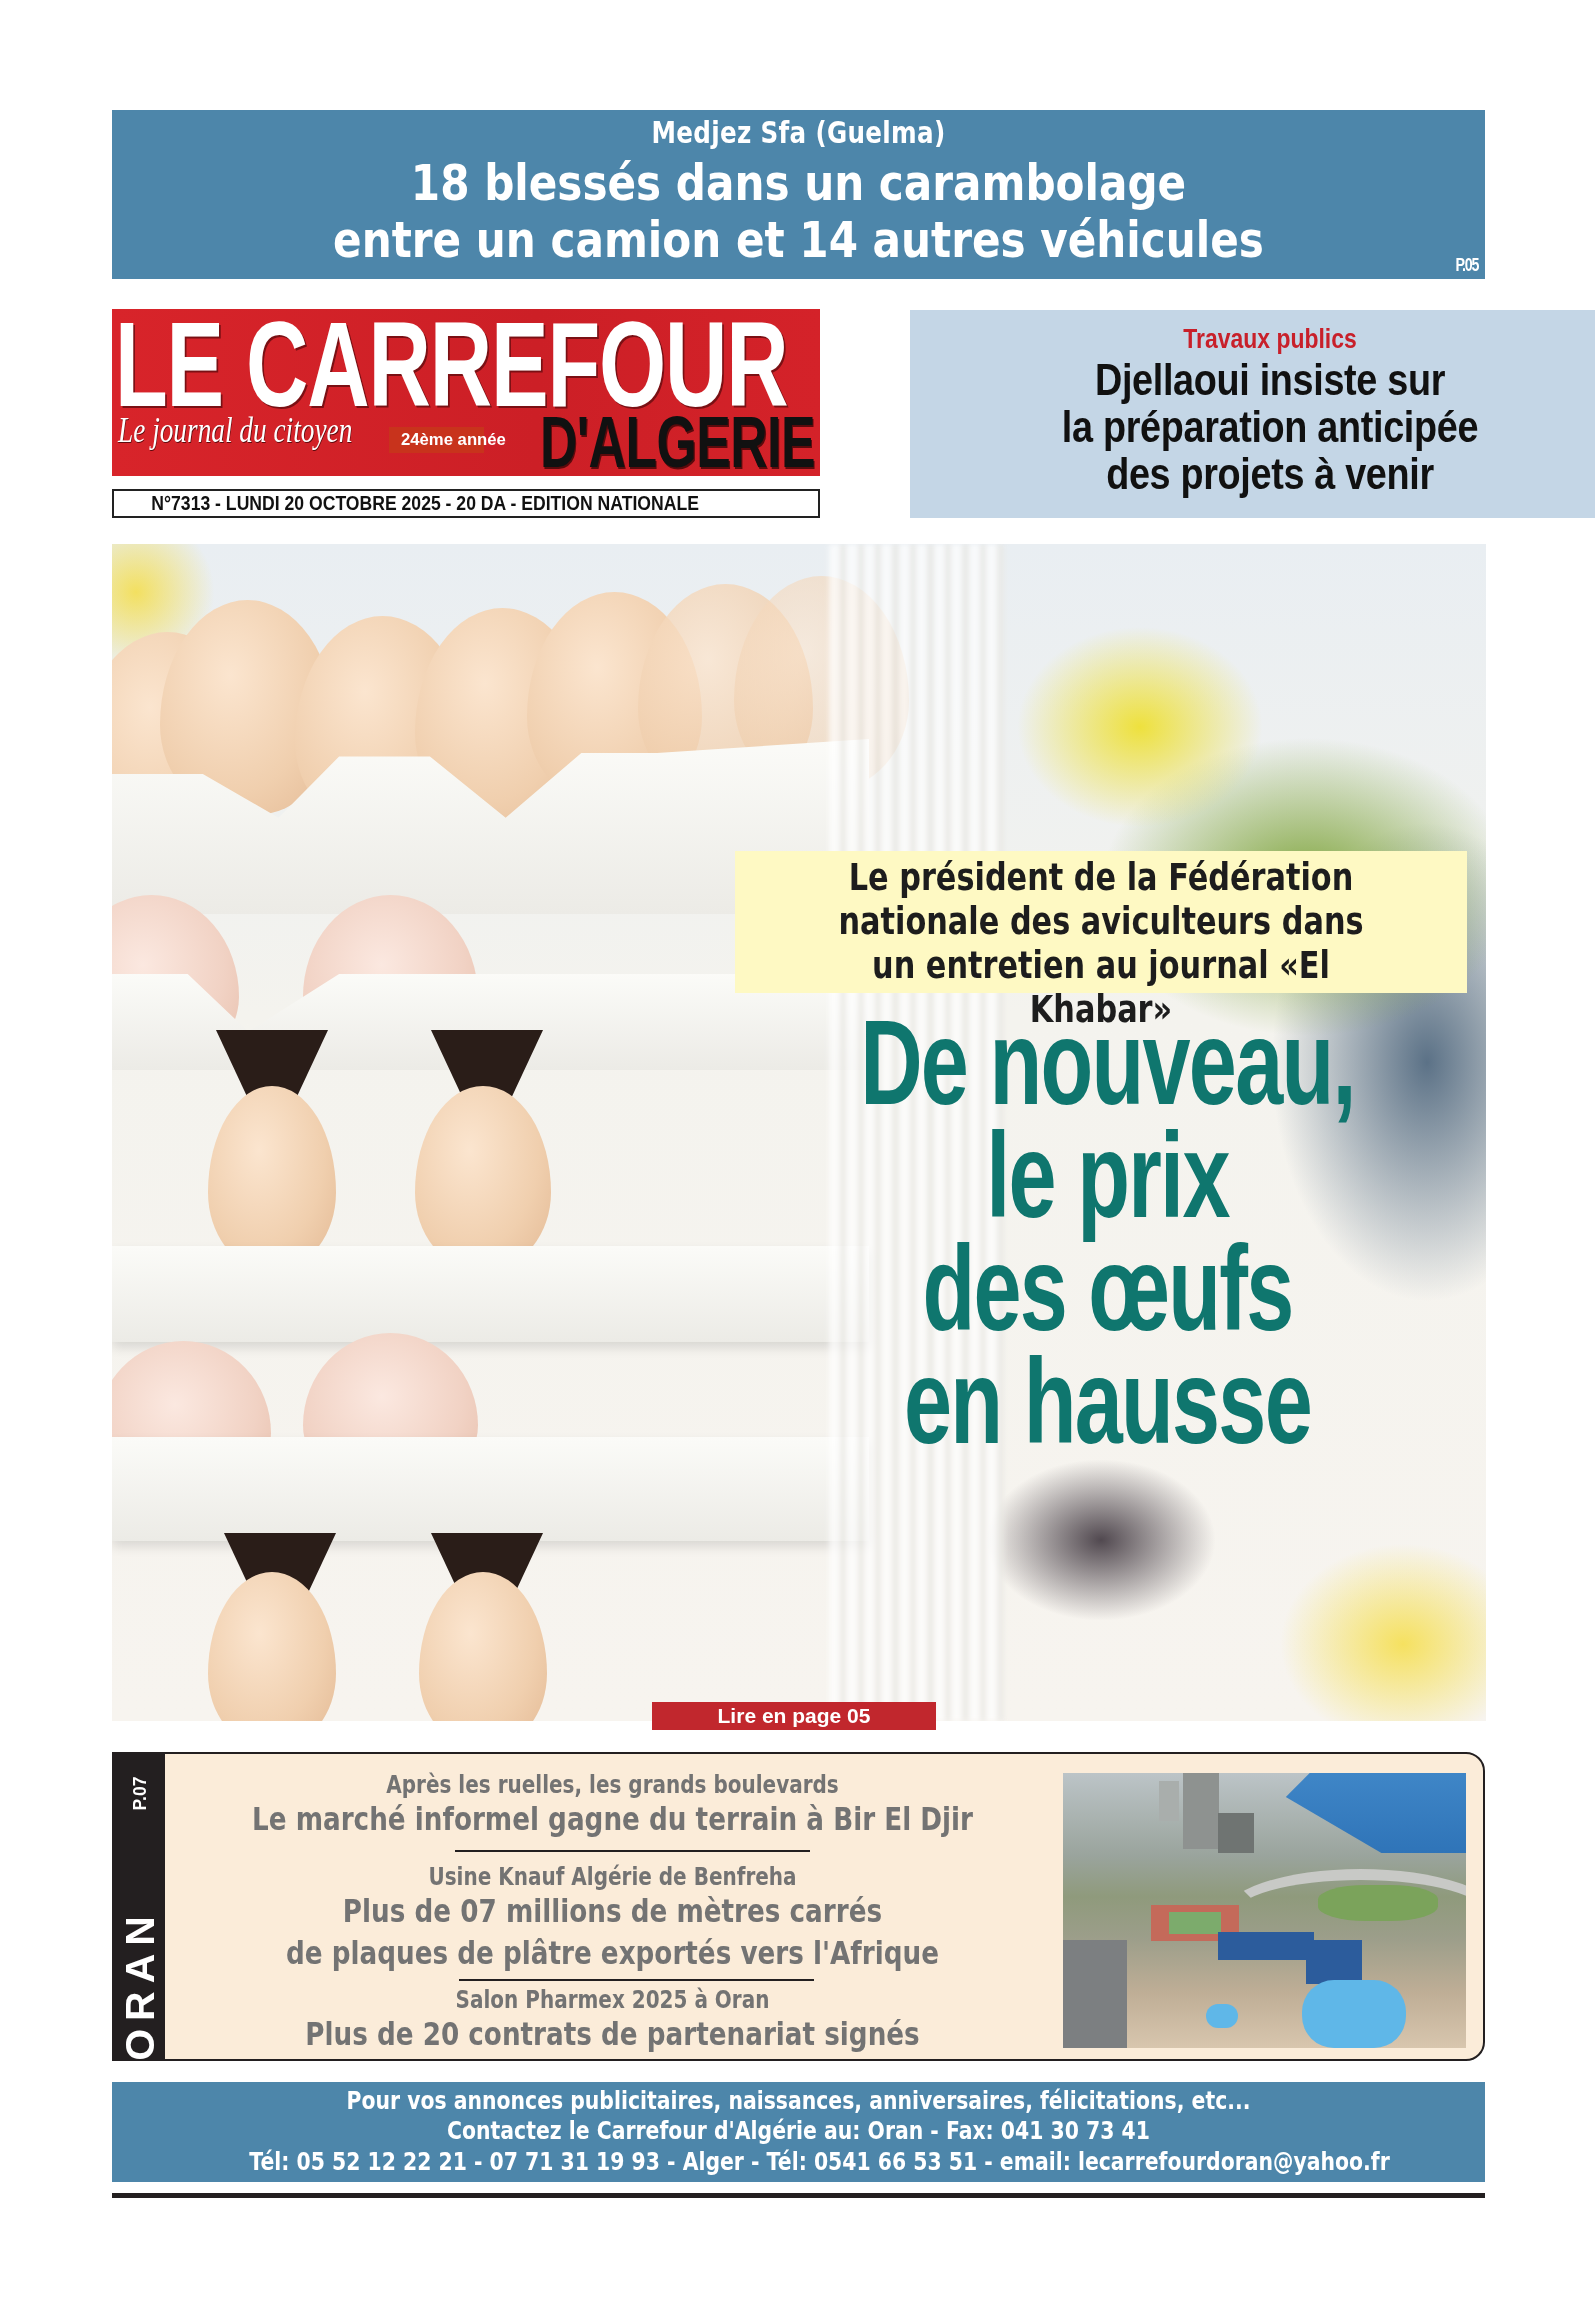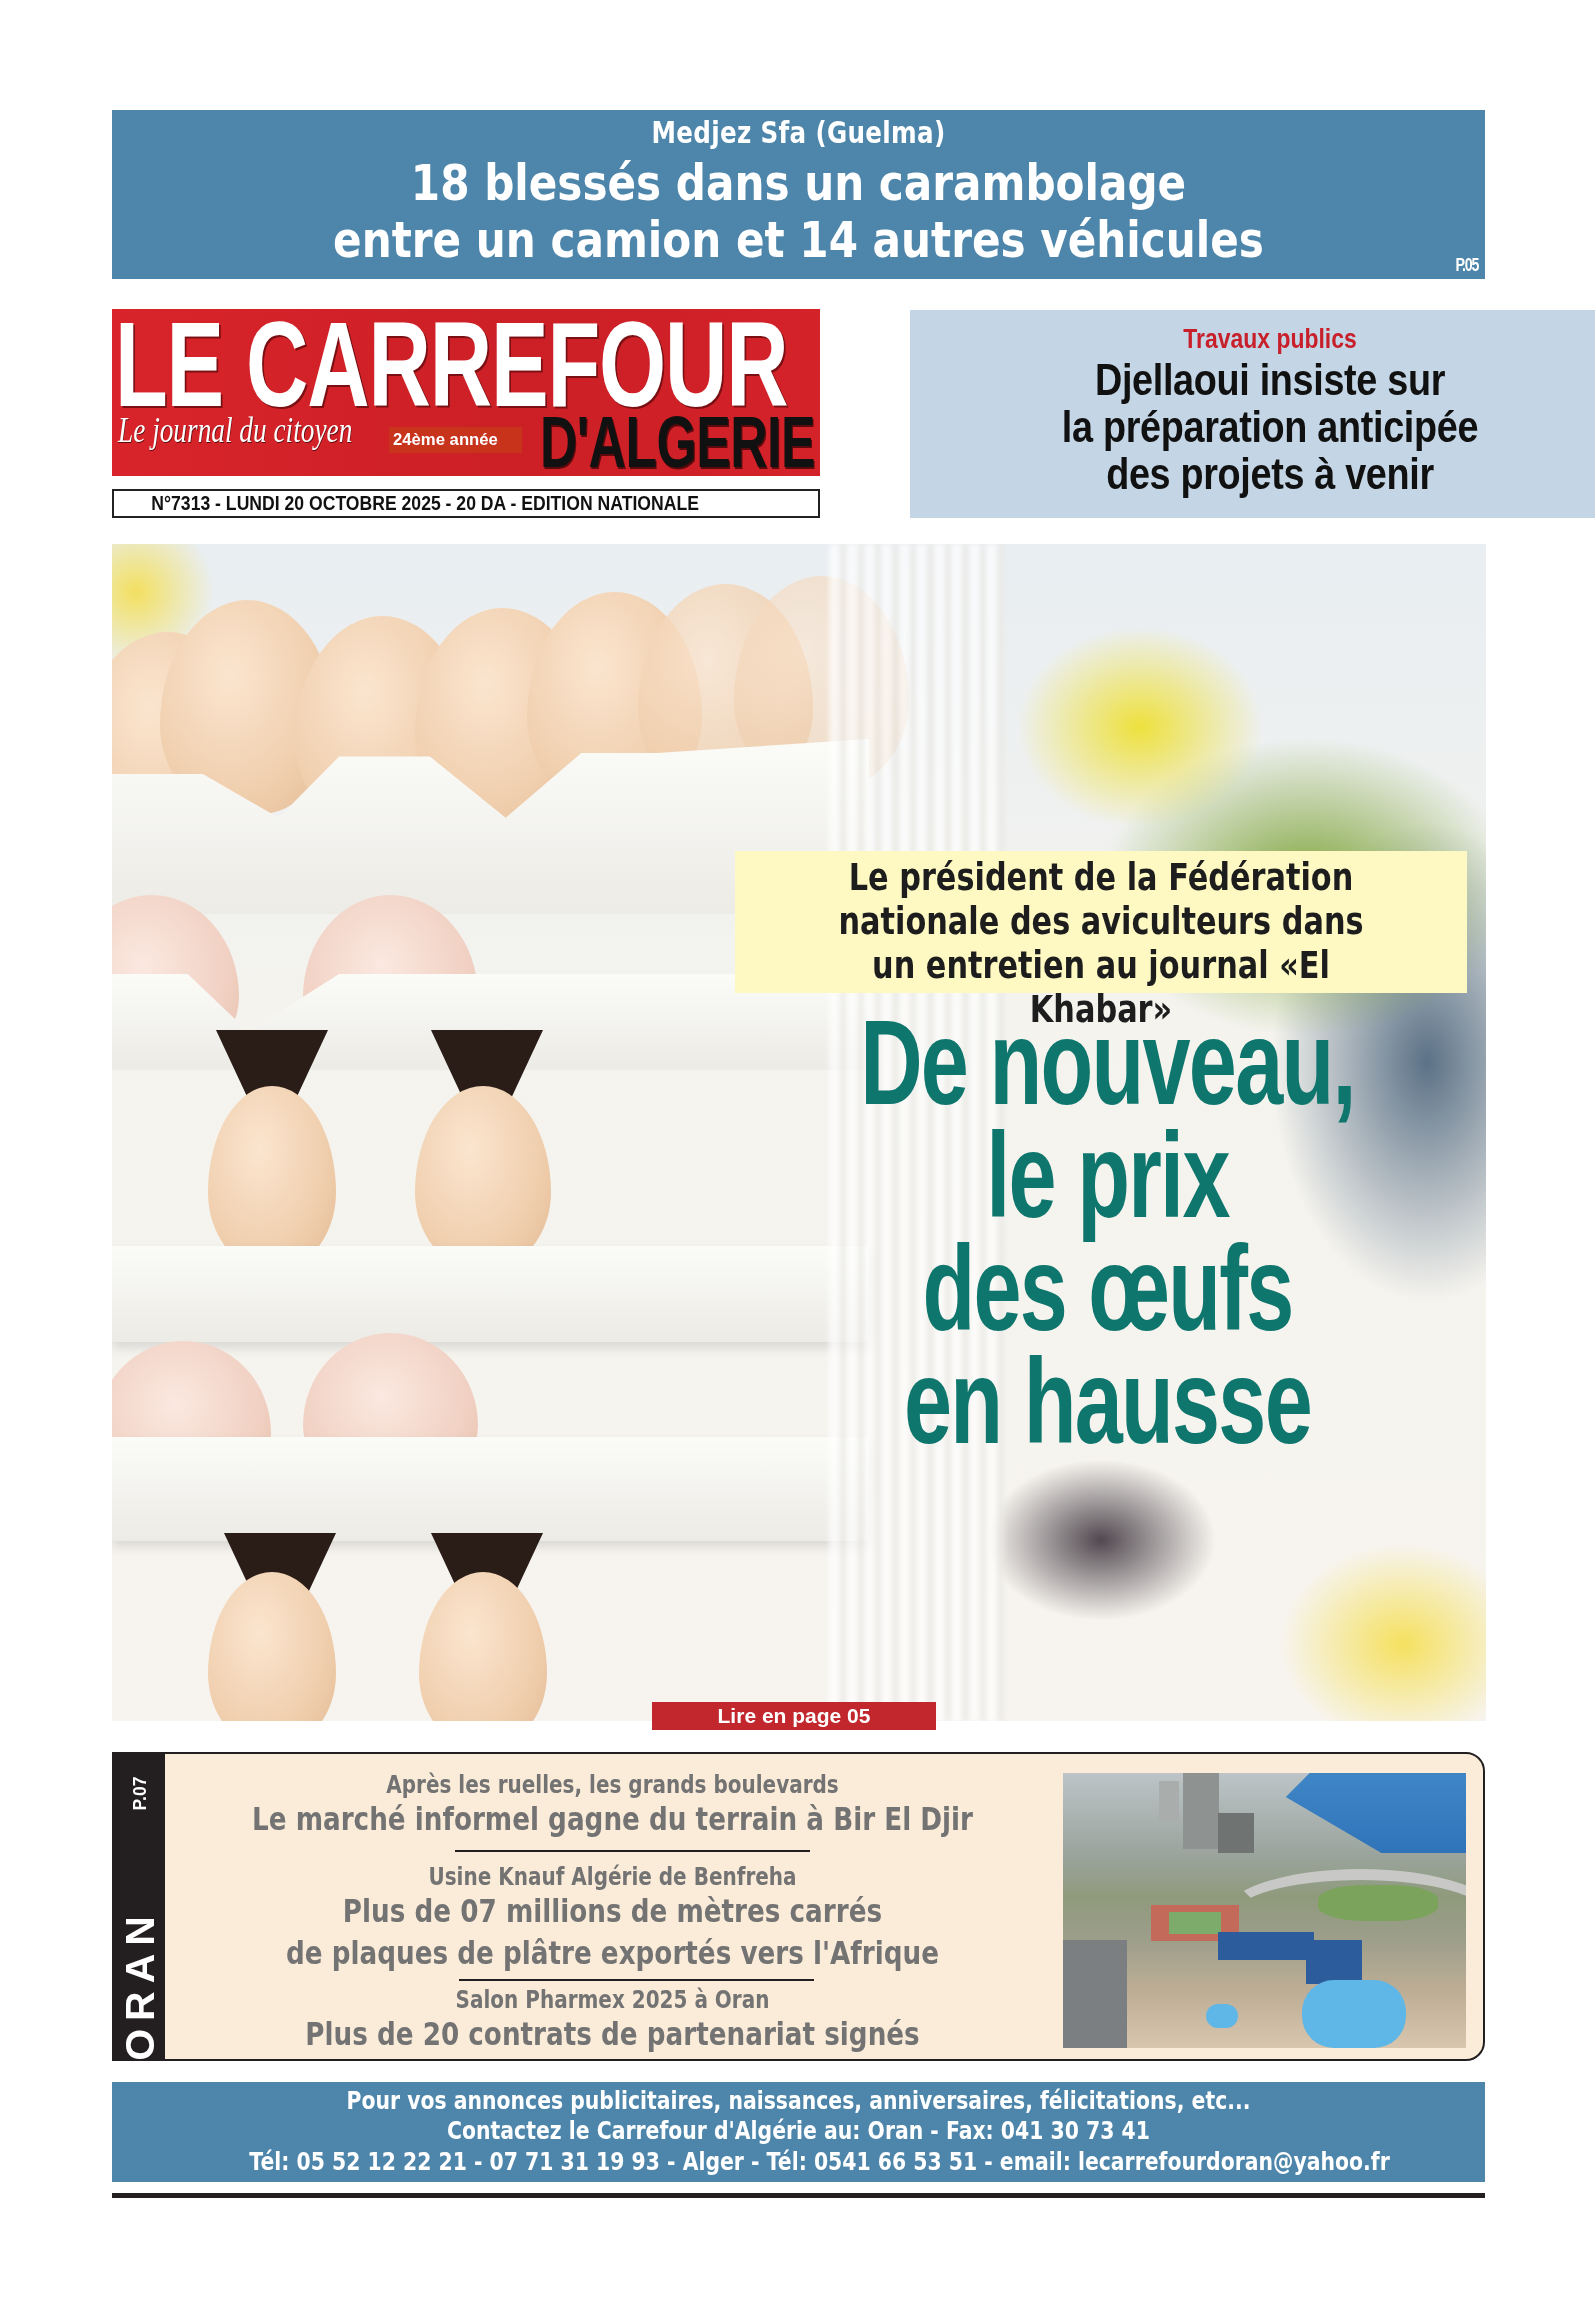--- a/index.html
+++ b/index.html
@@ -45,23 +45,23 @@
     white-space: nowrap;
   }
   #masthead .subtitle {
     position: absolute; left: 6.4px; top: 102px;
     font-family: "Liberation Serif", serif; font-style: italic; color: #fff;
     font-size: 35px; white-space: nowrap;
     transform: scaleX(0.78); transform-origin: left;
     text-shadow: 0.8px 0.8px 0 #5e0b0e;
   }
   #masthead .year {
-    position: absolute; left: 277px; top: 118px; width: 133px; height: 25.5px;
+    position: absolute; left: 277px; top: 118px; width: 95px; height: 25.5px;
     background: #c8331c; color: #fff; font-size: 16.7px; font-weight: bold;
-    line-height: 25.5px; padding-left: 4px; box-sizing: border-box; white-space: nowrap;
+    line-height: 25.5px; padding-left: 12px; box-sizing: border-box; white-space: nowrap;
   }
   #masthead .country {
     position: absolute; right: 4.8px; top: 97px;
     font-family: "Liberation Sans", sans-serif; font-weight: bold; color: #111;
     font-size: 72px; line-height: 72px; letter-spacing: -0.8px;
     transform: scaleX(0.72); transform-origin: right;
     text-shadow: 1.6px 1.6px 0 #5a0a0c; white-space: nowrap;
   }
   #dateline {
     left: 112px; top: 489px; width: 708px; height: 29px; box-sizing: border-box;

